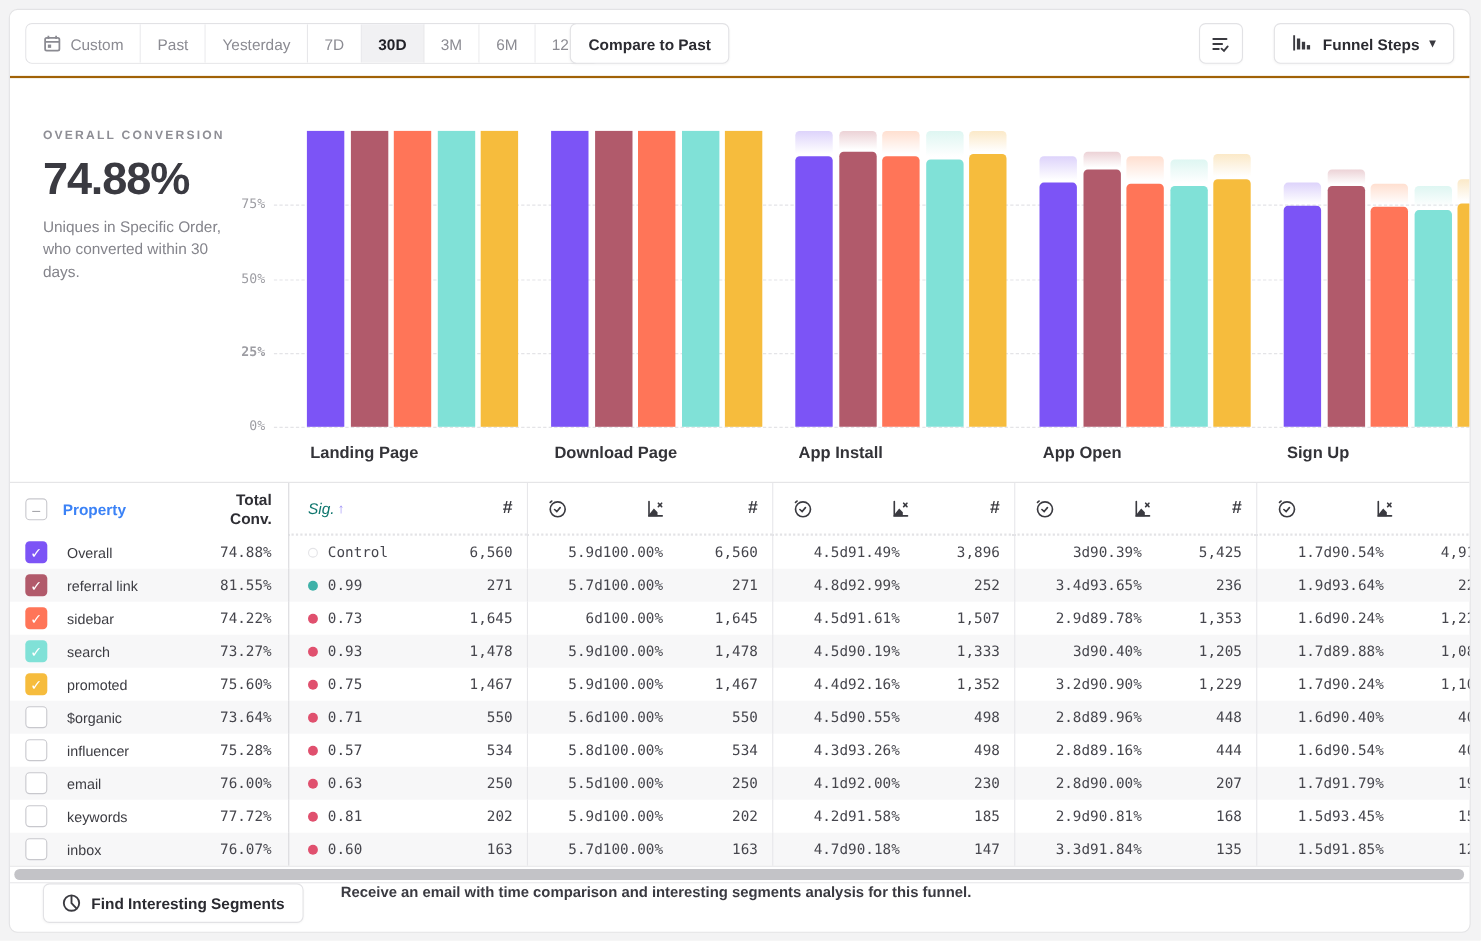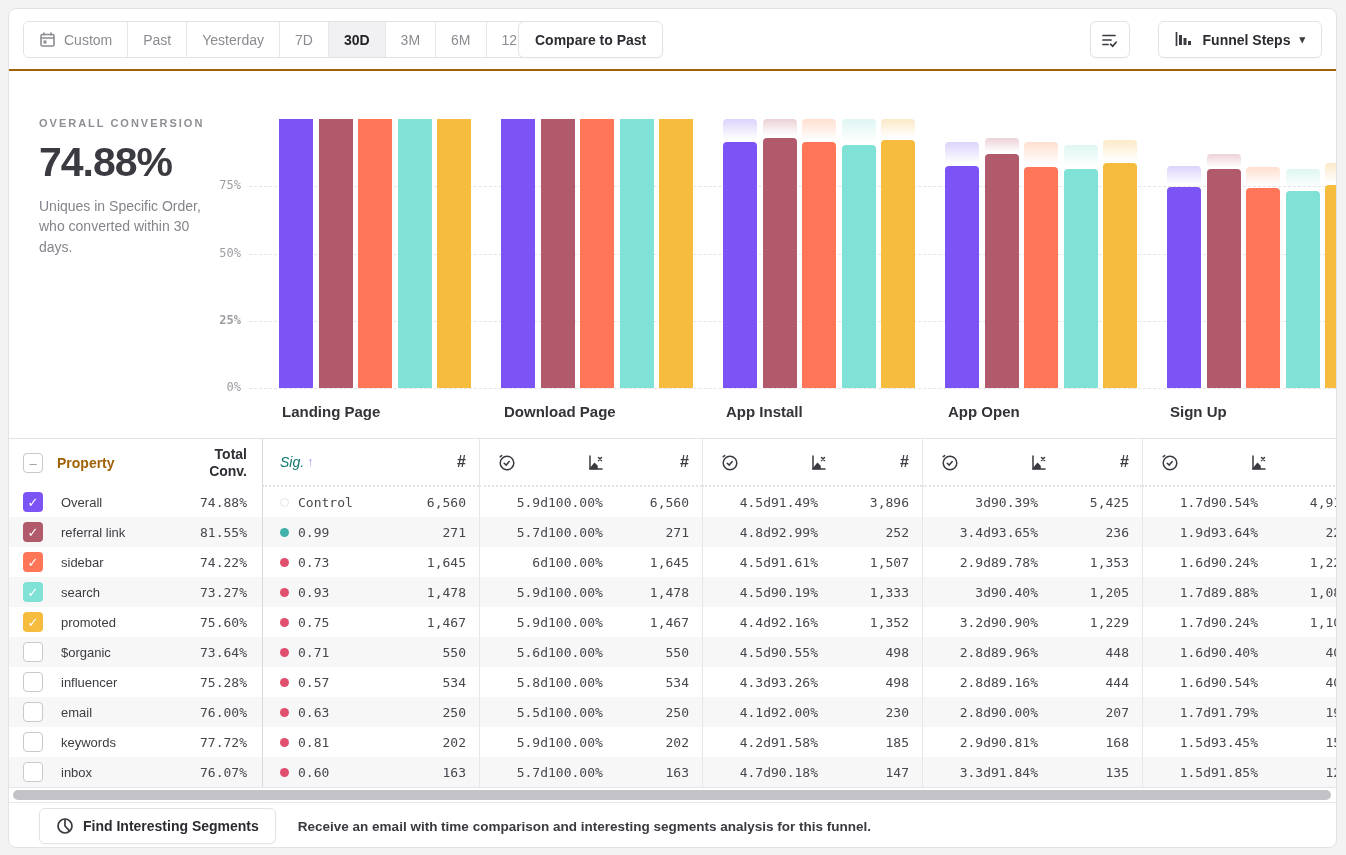--- a/index.html
+++ b/index.html
@@ -40,42 +40,42 @@
   .grp-label { position:absolute; top:332px; font-size:15px; font-weight:700; color:#333338; }
   
   .tbl { border-top:1px solid #e3e3e5; }
   .trow { display:grid; grid-template-columns:253px 217px 223px 220px 220px 220px; }
   .thead { height:48px; }
   .thead > div { display:flex; align-items:center; }
   .cell-left { padding:0 15px 0 14px; }
   .cell-sig, .cell-step { padding:0 13px 0 17px; border-left:1px solid #e7e7ea; }
   .cell-sig { border-left:1px solid #d9d9dc; }
   .thead .cell-sig, .thead .cell-step { border-bottom:2px dotted #e3e3e6; }
-  .h-prop { font-size:14px; font-weight:700; color:#a16207; margin-left:14px; }
+  .h-prop { font-size:14px; font-weight:700; color:#3b82f6; margin-left:14px; }
   .h-total { margin-left:auto; font-size:14px; font-weight:700; color:#2e2e34; text-align:right; line-height:1.25; }
   .h-sig { font-size:14px; font-weight:400; font-style:italic; color:#0f766e; }
   .h-arrow { font-size:12px; color:#9a8cf5; margin-left:3px; }
   .hash { margin-left:auto; font-size:16px; font-weight:600; color:#3c3c42; }
   .h-chart-ic { margin-left:38px; }
   .rows .trow { height:30px; }
   .rows .trow:nth-child(even) { background:#f7f7f8; }
   .rows .trow > div { display:flex; align-items:center; }
   .chk { width:20px; height:20px; border-radius:4px; flex:0 0 auto; display:flex; align-items:center;
          justify-content:center; font-size:13px; color:#fff; cursor:pointer; }
   .chk.off { border:1px solid #c8c8cd; background:#fff; }
   .prop-label { font-size:13px; color:#3c3c42; margin-left:18px; }
   .mono { font-family:"DejaVu Sans Mono",monospace; font-size:13px; color:#46464d; }
   .total-val { margin-left:auto; }
   .sig-dot { width:9px; height:9px; border-radius:50%; margin-right:9px; flex:0 0 auto; }
   .cnt { margin-left:auto; }
   .t-time { width:51px;text-align:right; }
   
   .scroll-zone { height:15px; border-top:1px solid #e6e6e9; position:relative; }
   .hscroll { position:absolute; left:4px; top:2px; width:1318px; height:10px; border-radius:5px; background:#c3c3c7; }
-  .footer { height:47px; border-top:1px solid #e8e8ea; display:flex; align-items:center; padding-left:30px; gap:22px; }
+  .footer { height:47px; border-top:1px solid #e8e8ea; display:flex; align-items:flex-start; padding-left:30px; gap:34px; }
   .footer-msg { font-size:13.5px; font-weight:700; color:#3a3a41; }
 </style>
 </head>
 <body>
 
 <div class="card">
 
   <div class="toolbar">
     <div class="seg" id="seg">
         <div class="seg-item">

